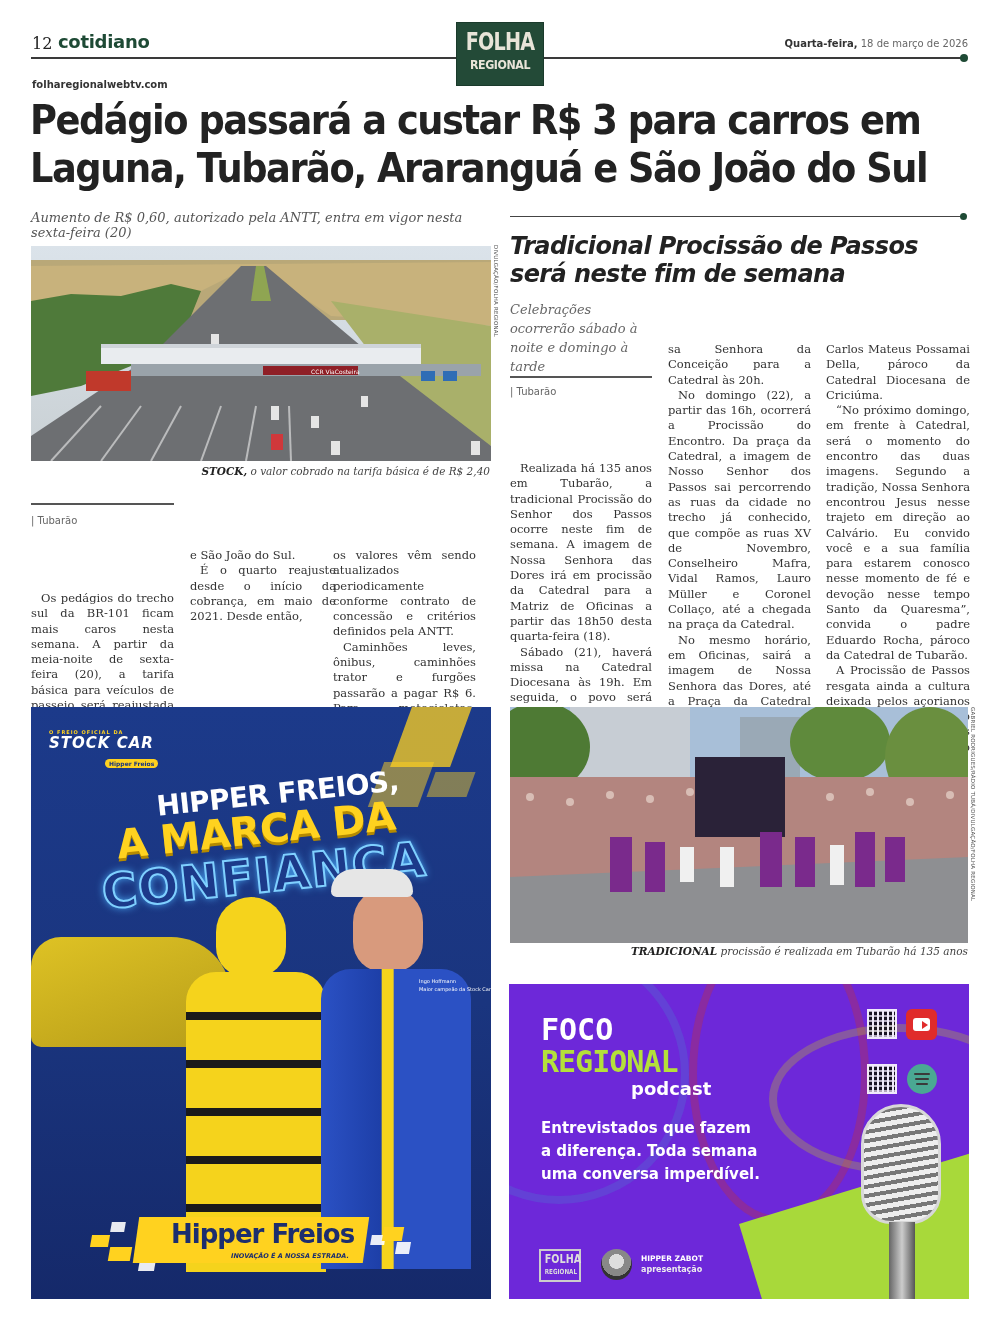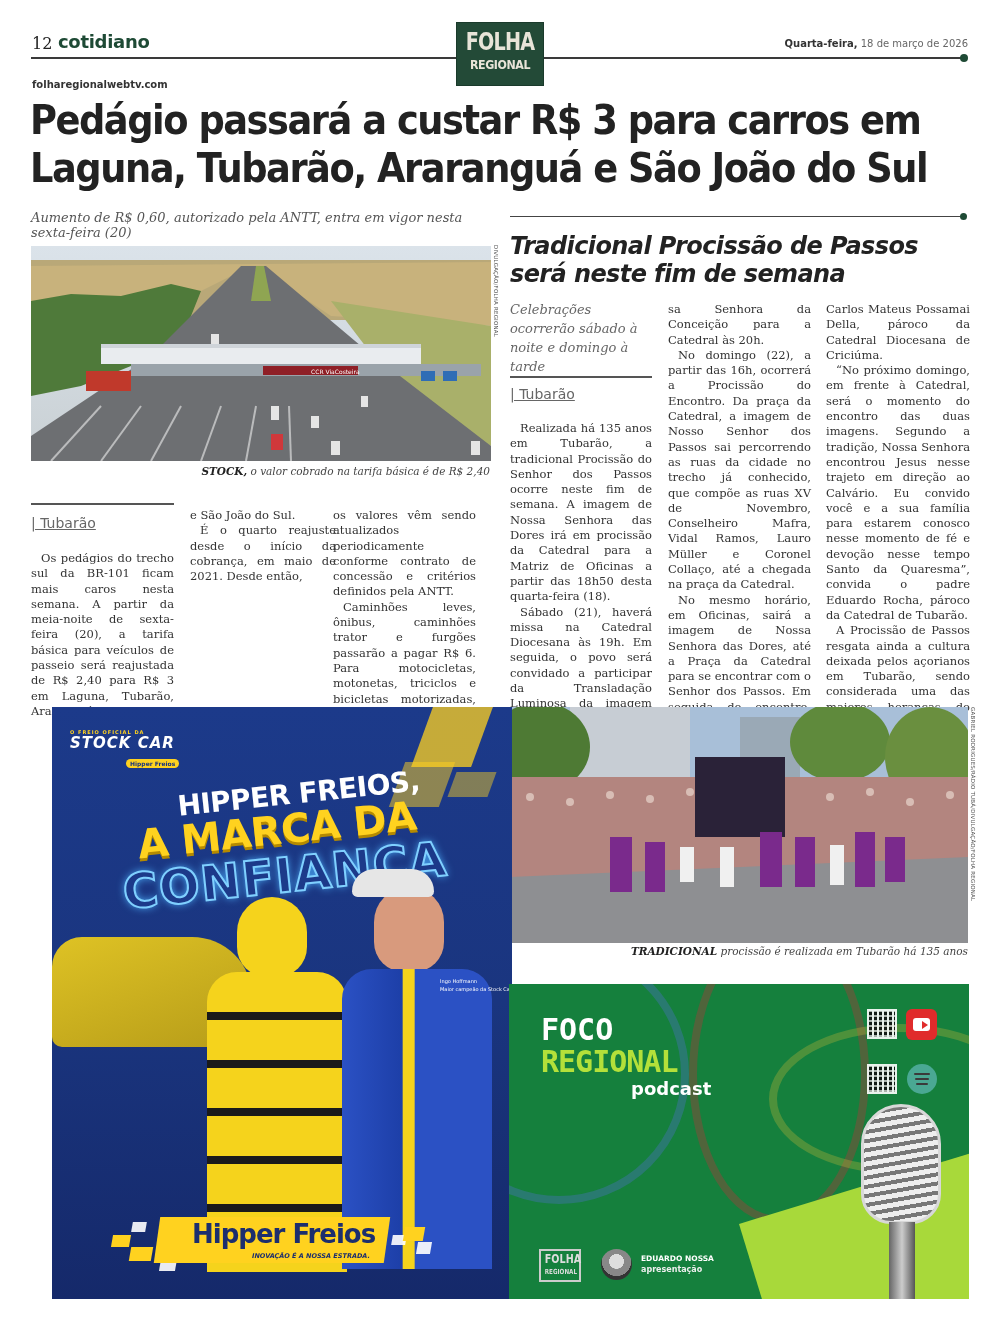--- a/index.html
+++ b/index.html
@@ -29,61 +29,61 @@
   .rule-right-dot { left: 960px; top: 213px; width: 7px; height: 7px; border-radius: 50%; background: #1e4a35; }
 
   
   .toll-photo { left: 31px; top: 246px; width: 460px; height: 215px; overflow: hidden; background: #c9cdd0; }
   .credit-v { font-family: "DejaVu Sans", sans-serif; font-size: 5.5px; color: #555; writing-mode: vertical-rl; letter-spacing: 0.2px; }
   .credit1 { left: 493px; top: 245px; height: 110px; }
   .caption1 { right: 510px; top: 465px; font-family: "DejaVu Serif", serif; font-style: italic; font-size: 10.5px; color: #444; text-align: right; }
   .caption1 b, .caption2 b { color: #222; }
 
   
-  .col { font-family: "DejaVu Serif", serif; font-size: 11.5px; line-height: 15.3px; color: #333; text-align: justify; hyphens: manual; }
+  .col { font-family: "DejaVu Serif", serif; font-size: 11.5px; line-height: 15.3px; color: #333; text-align: justify; hyphens: manual; margin-top: 40px; }
   .col p { text-indent: 10px; }
   .col p.noindent { text-indent: 0; }
   .dateline-rule { height: 2px; background: #555; }
-  .dateline { font-family: "DejaVu Sans", sans-serif; font-size: 14px; color: #666; text-decoration: underline; }
+  .dateline { font-family: "DejaVu Sans", sans-serif; font-size: 10px; color: #666; }
 
   .c1 { left: 31px; top: 551px; width: 143px; }
   .c2 { left: 190px; top: 508px; width: 146px; }
   .c3 { left: 333px; top: 508px; width: 143px; }
 
   
   .r-title { left: 510px; top: 232px; width: 460px; font-family: "DejaVu Sans", sans-serif; font-weight: bold; font-style: italic; font-size: 24px; line-height: 28px; color: #222; letter-spacing: -0.6px; }
   .r-sub { left: 510px; top: 300px; width: 150px; font-family: "DejaVu Serif", serif; font-style: italic; font-size: 13px; line-height: 19px; color: #666; }
   .r-c1 { left: 510px; top: 421px; width: 142px; }
   .r-c2 { left: 668px; top: 302px; width: 143px; }
   .r-c3 { left: 826px; top: 302px; width: 144px; }
 
   
   .proc-photo { left: 510px; top: 707px; width: 458px; height: 236px; overflow: hidden; background: #9fb1c6; }
   .credit2 { left: 970px; top: 707px; height: 205px; }
   .caption2 { right: 32px; top: 945px; font-family: "DejaVu Serif", serif; font-style: italic; font-size: 10.5px; color: #444; }
 
   
-  .ad-stock { left: 31px; top: 707px; width: 460px; height: 592px; overflow: hidden; background: linear-gradient(180deg, #1c3a8a 0%, #1a357f 50%, #15296a 100%); margin-left: 21px; }
+  .ad-stock { left: 31px; top: 707px; width: 460px; height: 592px; overflow: hidden; background: linear-gradient(180deg, #1c3a8a 0%, #1a357f 50%, #15296a 100%); }
   .ad-stock .txt-white { position: absolute; left: 125px; top: 70px; font-family: "DejaVu Sans", sans-serif; font-weight: bold; font-size: 28px; color: #fff; transform: rotate(-6deg); letter-spacing: -0.5px; }
   .ad-stock .txt-yellow { position: absolute; left: 85px; top: 100px; font-family: "DejaVu Sans", sans-serif; font-weight: bold; font-size: 40px; color: #ffd21f; transform: rotate(-6deg); letter-spacing: -0.5px; text-shadow: 0 3px 0 #b58a00; }
   .ad-stock .txt-neon { position: absolute; left: 70px; top: 140px; font-family: "DejaVu Sans", sans-serif; font-weight: bold; font-size: 48px; color: #1c3a8a; -webkit-text-stroke: 2px #7fd0ff; transform: rotate(-6deg); text-shadow: 0 0 8px #4fb4ff; letter-spacing: 1px; }
   .ad-stock .sc-logo { position: absolute; left: 18px; top: 22px; width: 120px; height: 40px; color: #fff; font-family: "DejaVu Sans", sans-serif; }
   .ad-stock .sc-top { font-size: 5px; color: #ffd21f; letter-spacing: 1px; font-weight: bold; }
   .ad-stock .sc-name { font-size: 15px; font-weight: bold; font-style: italic; letter-spacing: 1px; line-height: 16px; }
   .ad-stock .sc-tag { display: inline-block; background: #ffd21f; color: #1a357f; font-size: 6px; font-weight: bold; padding: 1px 4px; border-radius: 6px; margin-left: 56px; }
   .ad-stock .flag { position: absolute; background: #ffd21f; opacity: 0.75; transform: skewX(-20deg); }
   .ad-stock .person-note { position: absolute; left: 388px; top: 270px; font-family: "DejaVu Sans", sans-serif; font-size: 5px; line-height: 8px; color: #fff; }
   .ad-stock .bottom-band { position: absolute; left: 105px; top: 510px; width: 230px; height: 46px; background: #ffd21f; transform: skewX(-8deg); }
   .ad-stock .brand { position: absolute; left: 140px; top: 512px; font-family: "DejaVu Sans", sans-serif; font-weight: bold; font-size: 26px; color: #1c2e6e; letter-spacing: -1px; }
   .ad-stock .slogan { position: absolute; left: 200px; top: 545px; font-family: "DejaVu Sans", sans-serif; font-weight: bold; font-style: italic; font-size: 6.5px; color: #1c2e6e; }
   .ad-stock .sq { position: absolute; background: #fff; opacity: 0.9; transform: skewX(-10deg); }
   .ad-stock .sqy { position: absolute; background: #ffd21f; transform: skewX(-10deg); }
 
   
-  .ad-pod { left: 509px; top: 984px; width: 460px; height: 315px; overflow: hidden; background: #15803d; }
+  .ad-pod { left: 509px; top: 984px; width: 460px; height: 315px; overflow: hidden; background: #6d28d9; }
   .ad-pod .foco { position: absolute; left: 32px; top: 30px; font-family: "DejaVu Sans Mono", monospace; font-weight: bold; font-size: 30px; color: #fff; line-height: 32px; }
   .ad-pod .regional { position: absolute; left: 32px; top: 62px; font-family: "DejaVu Sans Mono", monospace; font-weight: bold; font-size: 30px; color: #b4e03a; line-height: 32px; letter-spacing: -1px; }
   .ad-pod .podcast { position: absolute; left: 122px; top: 94px; font-family: "DejaVu Sans", sans-serif; font-weight: bold; font-size: 18px; color: #fff; }
   .ad-pod .tagline { position: absolute; left: 32px; top: 133px; width: 220px; font-family: "DejaVu Sans", sans-serif; font-weight: bold; font-size: 15px; line-height: 23px; color: #fff; }
   .ad-pod .qr { position: absolute; width: 30px; height: 30px; background:
       repeating-linear-gradient(90deg, #111 0 3px, #fff 3px 5px),
       #fff; border: 2px solid #fff; opacity: 0.9; }
   .ad-pod .qr::after { content: ""; position: absolute; inset: 0; background: repeating-linear-gradient(0deg, rgba(255,255,255,0.7) 0 2px, transparent 2px 5px); }
   .ad-pod .yt { position: absolute; left: 397px; top: 25px; width: 31px; height: 31px; background: #e02b2b; border-radius: 6px; }
   .ad-pod .yt::after { content: ""; position: absolute; left: 7px; top: 9px; width: 17px; height: 13px; background: #fff; border-radius: 3px; }
@@ -298,24 +298,25 @@
   <div class="qr" style="left:358px; top:25px;"></div>
   <div class="yt"></div>
   <div class="yt-play"></div>
   <div class="qr" style="left:358px; top:80px;"></div>
   <div class="sp">
     <span style="top:9px;"></span>
       <span style="top:14px; left:8px; width:14px;"></span>
       <span style="top:19px; left:9px; width:12px;"></span>
   </div>
 
+  <div class="tagline">Entrevistados que fazem a diferença. Toda semana uma conversa imperdível.</div>
 
   <div class="mic"></div>
   <div class="mic-stand"></div>
 
   <div class="fr-logo">
     <span class="a">FOLHA</span>
     <span class="b">REGIONAL</span>
   </div>
   <div class="host-photo"></div>
-  <div class="host-name">EDUARDO NOSSA</div>
+  <div class="host-name">HIPPER ZABOT</div>
   <div class="host-role">apresentação</div>
 </div>
 
 </body></html>

